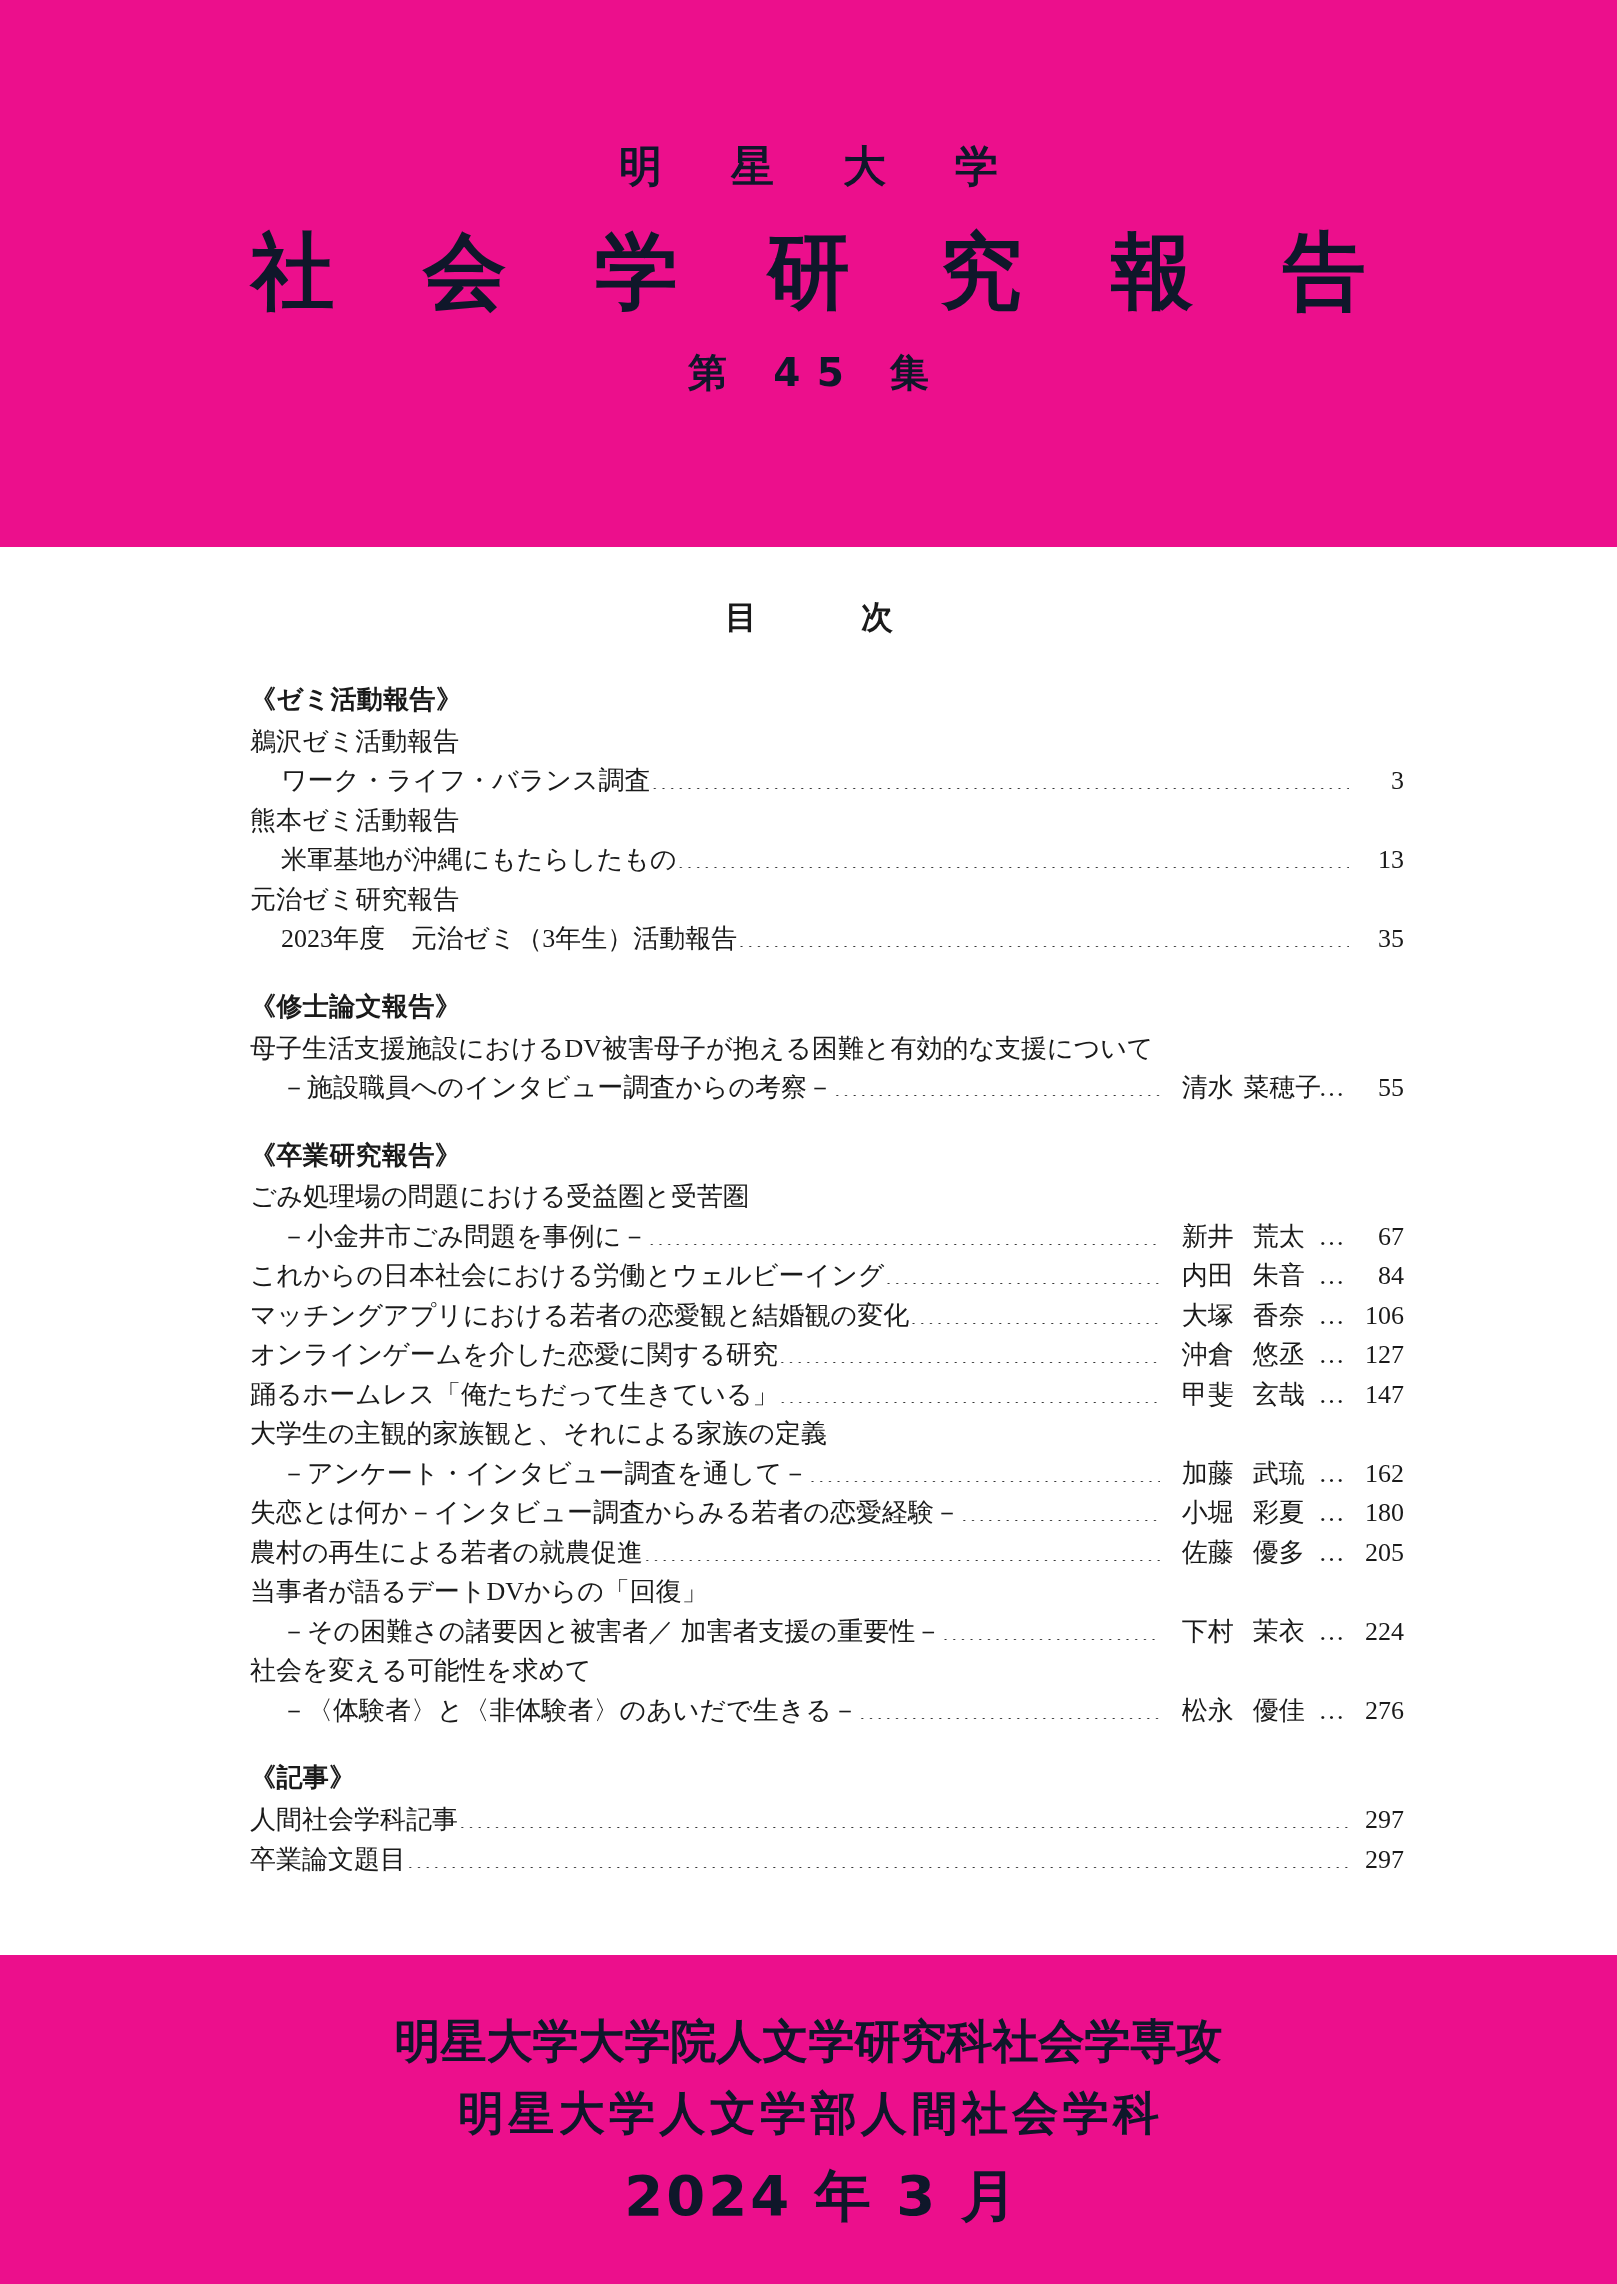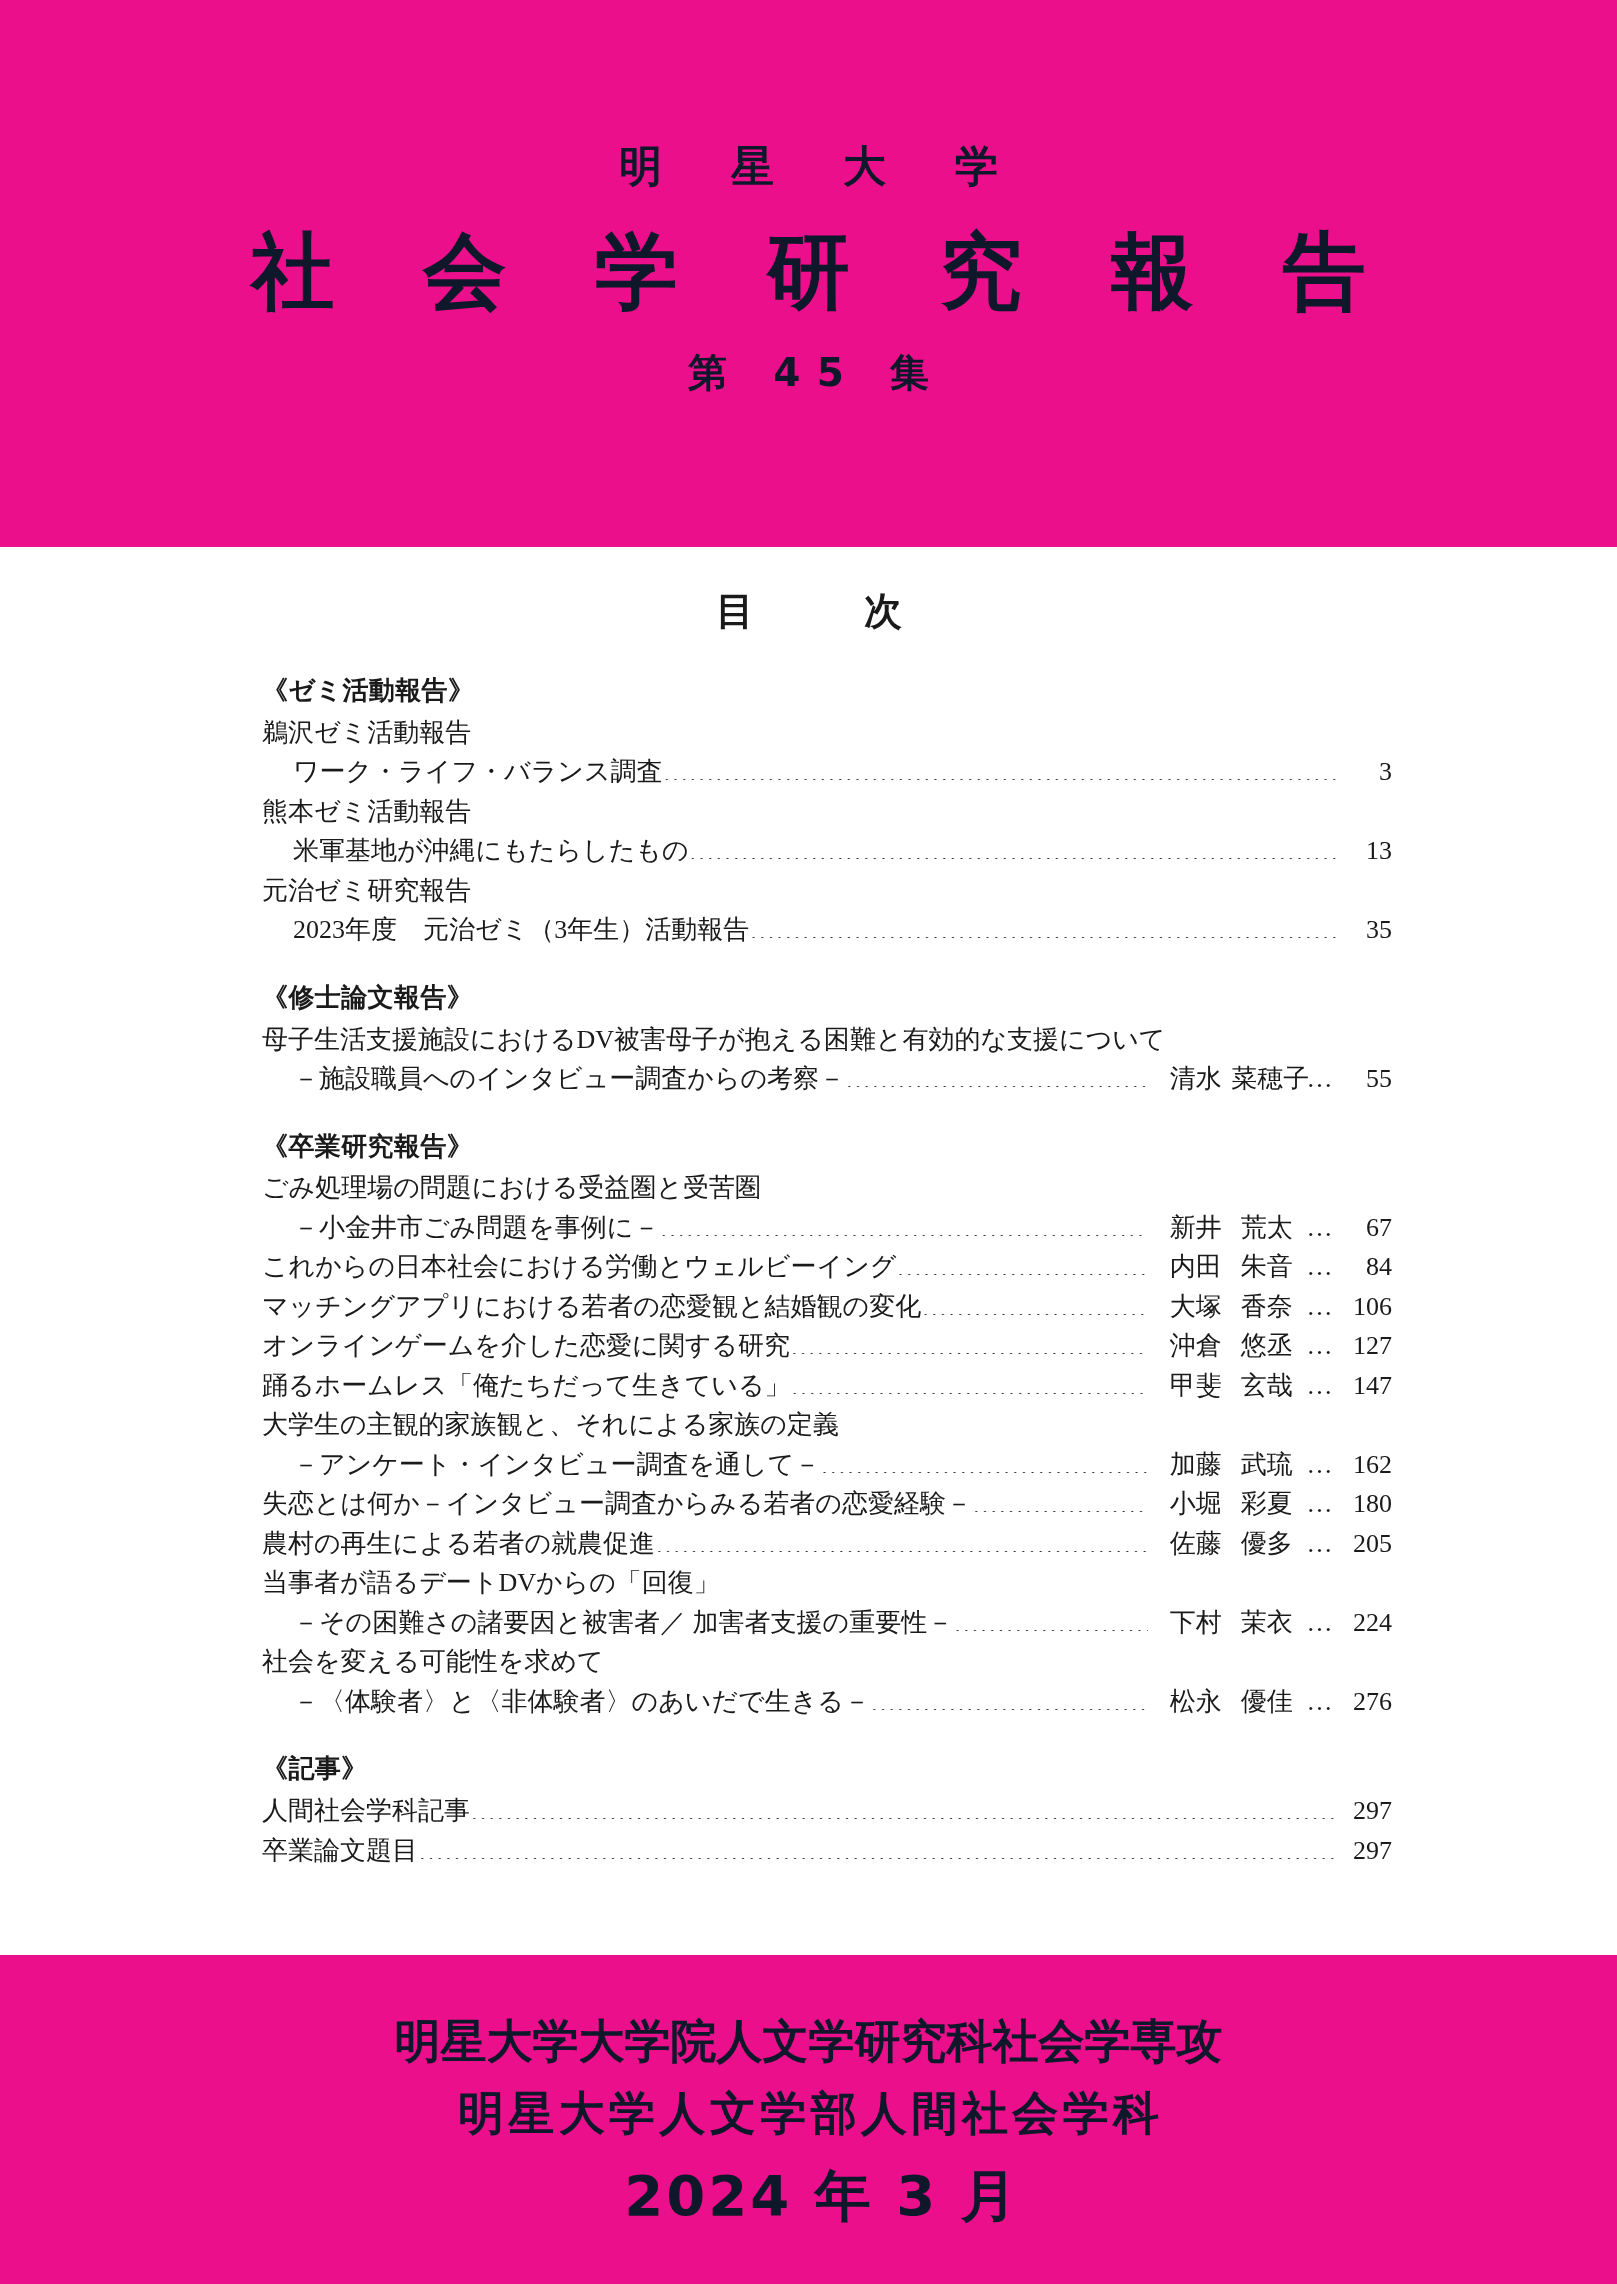--- a/index.html
+++ b/index.html
@@ -69,31 +69,31 @@
     top: 547px;
     left: 0;
     width: 1617px;
     height: 1409px;
     background: #ffffff;
   }
 
   #toc-heading {
     font-family: "DejaVu Sans", "Liberation Sans", sans-serif;
     font-weight: 700;
-    font-size: 38px;
+    font-size: 32px;
     letter-spacing: 36px;
     text-indent: 36px;
     text-align: center;
-    margin: 8px;
+    margin: 18px;
     padding-top: 31px;
     padding-left: 1px;
   }
 
   #toc-body {
-    margin: 12px;
+    margin: 0;
     padding: 22px 213px 0 250px;
   }
 
   .section {
     margin: 0 0 28px 0;
   }
   .section:last-child { margin-bottom: 0; }
 
   .section-heading {
     font-family: "DejaVu Sans", "Liberation Sans", sans-serif;

